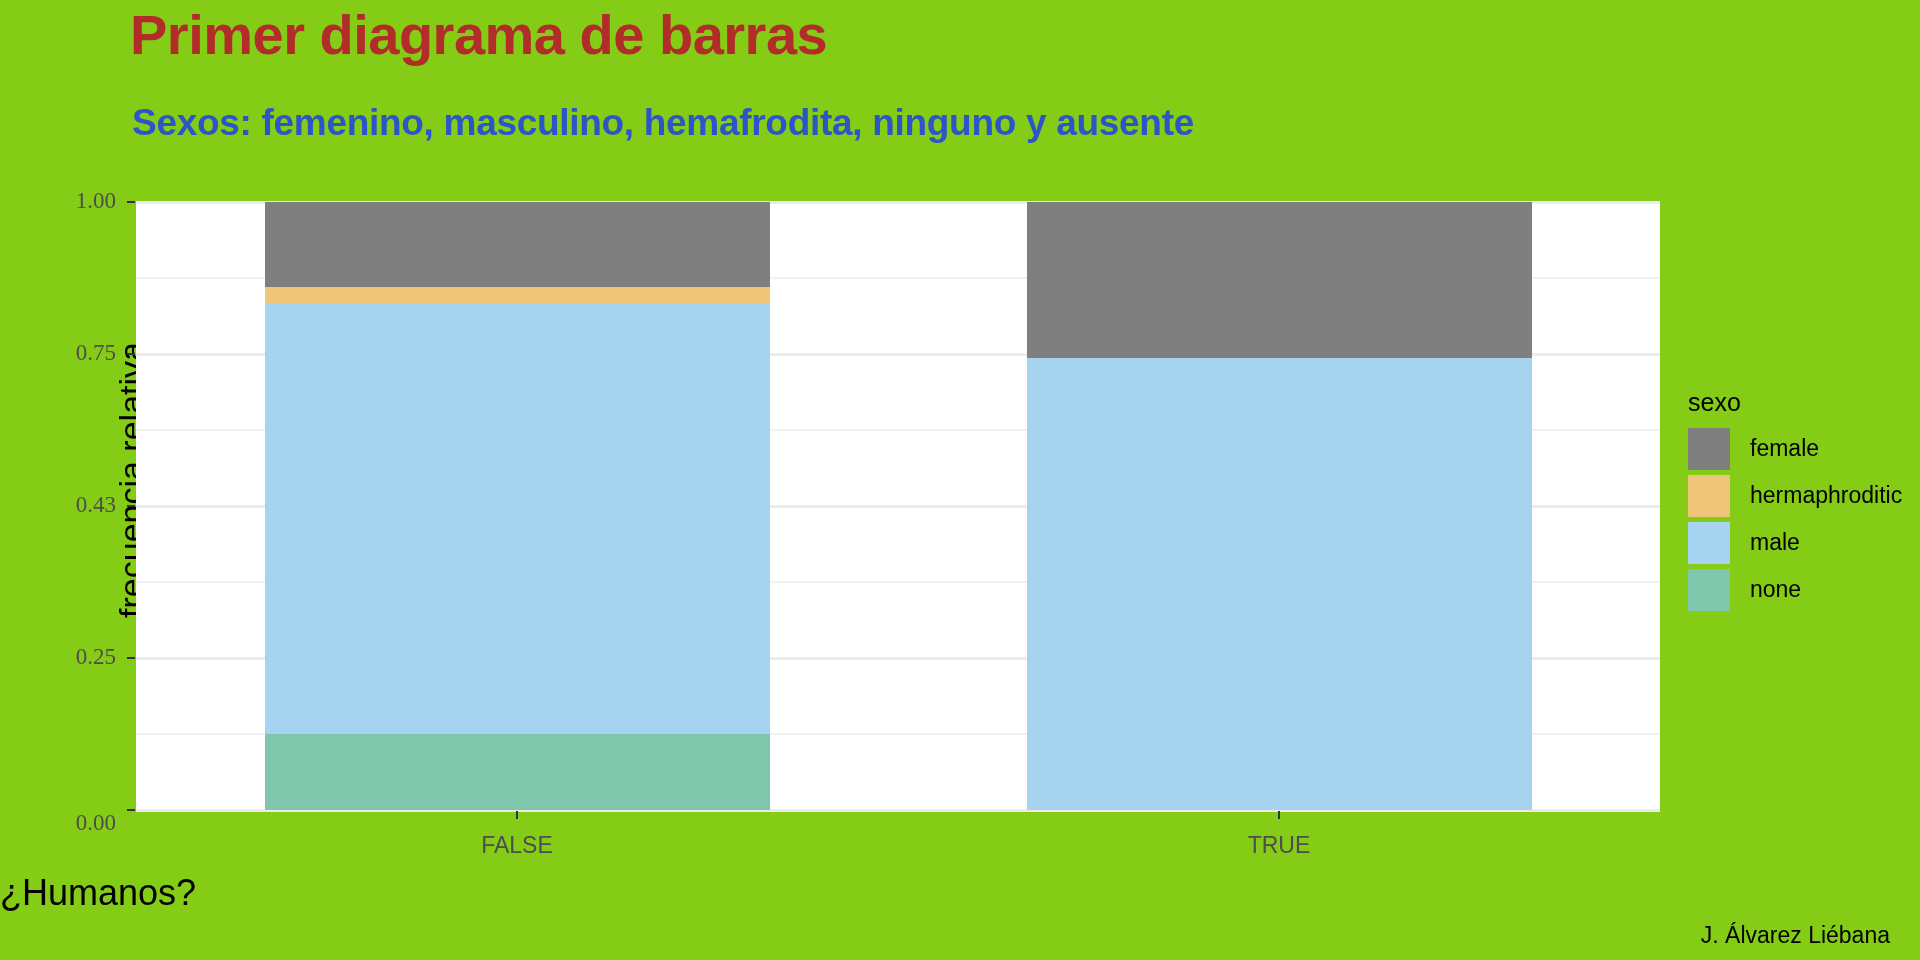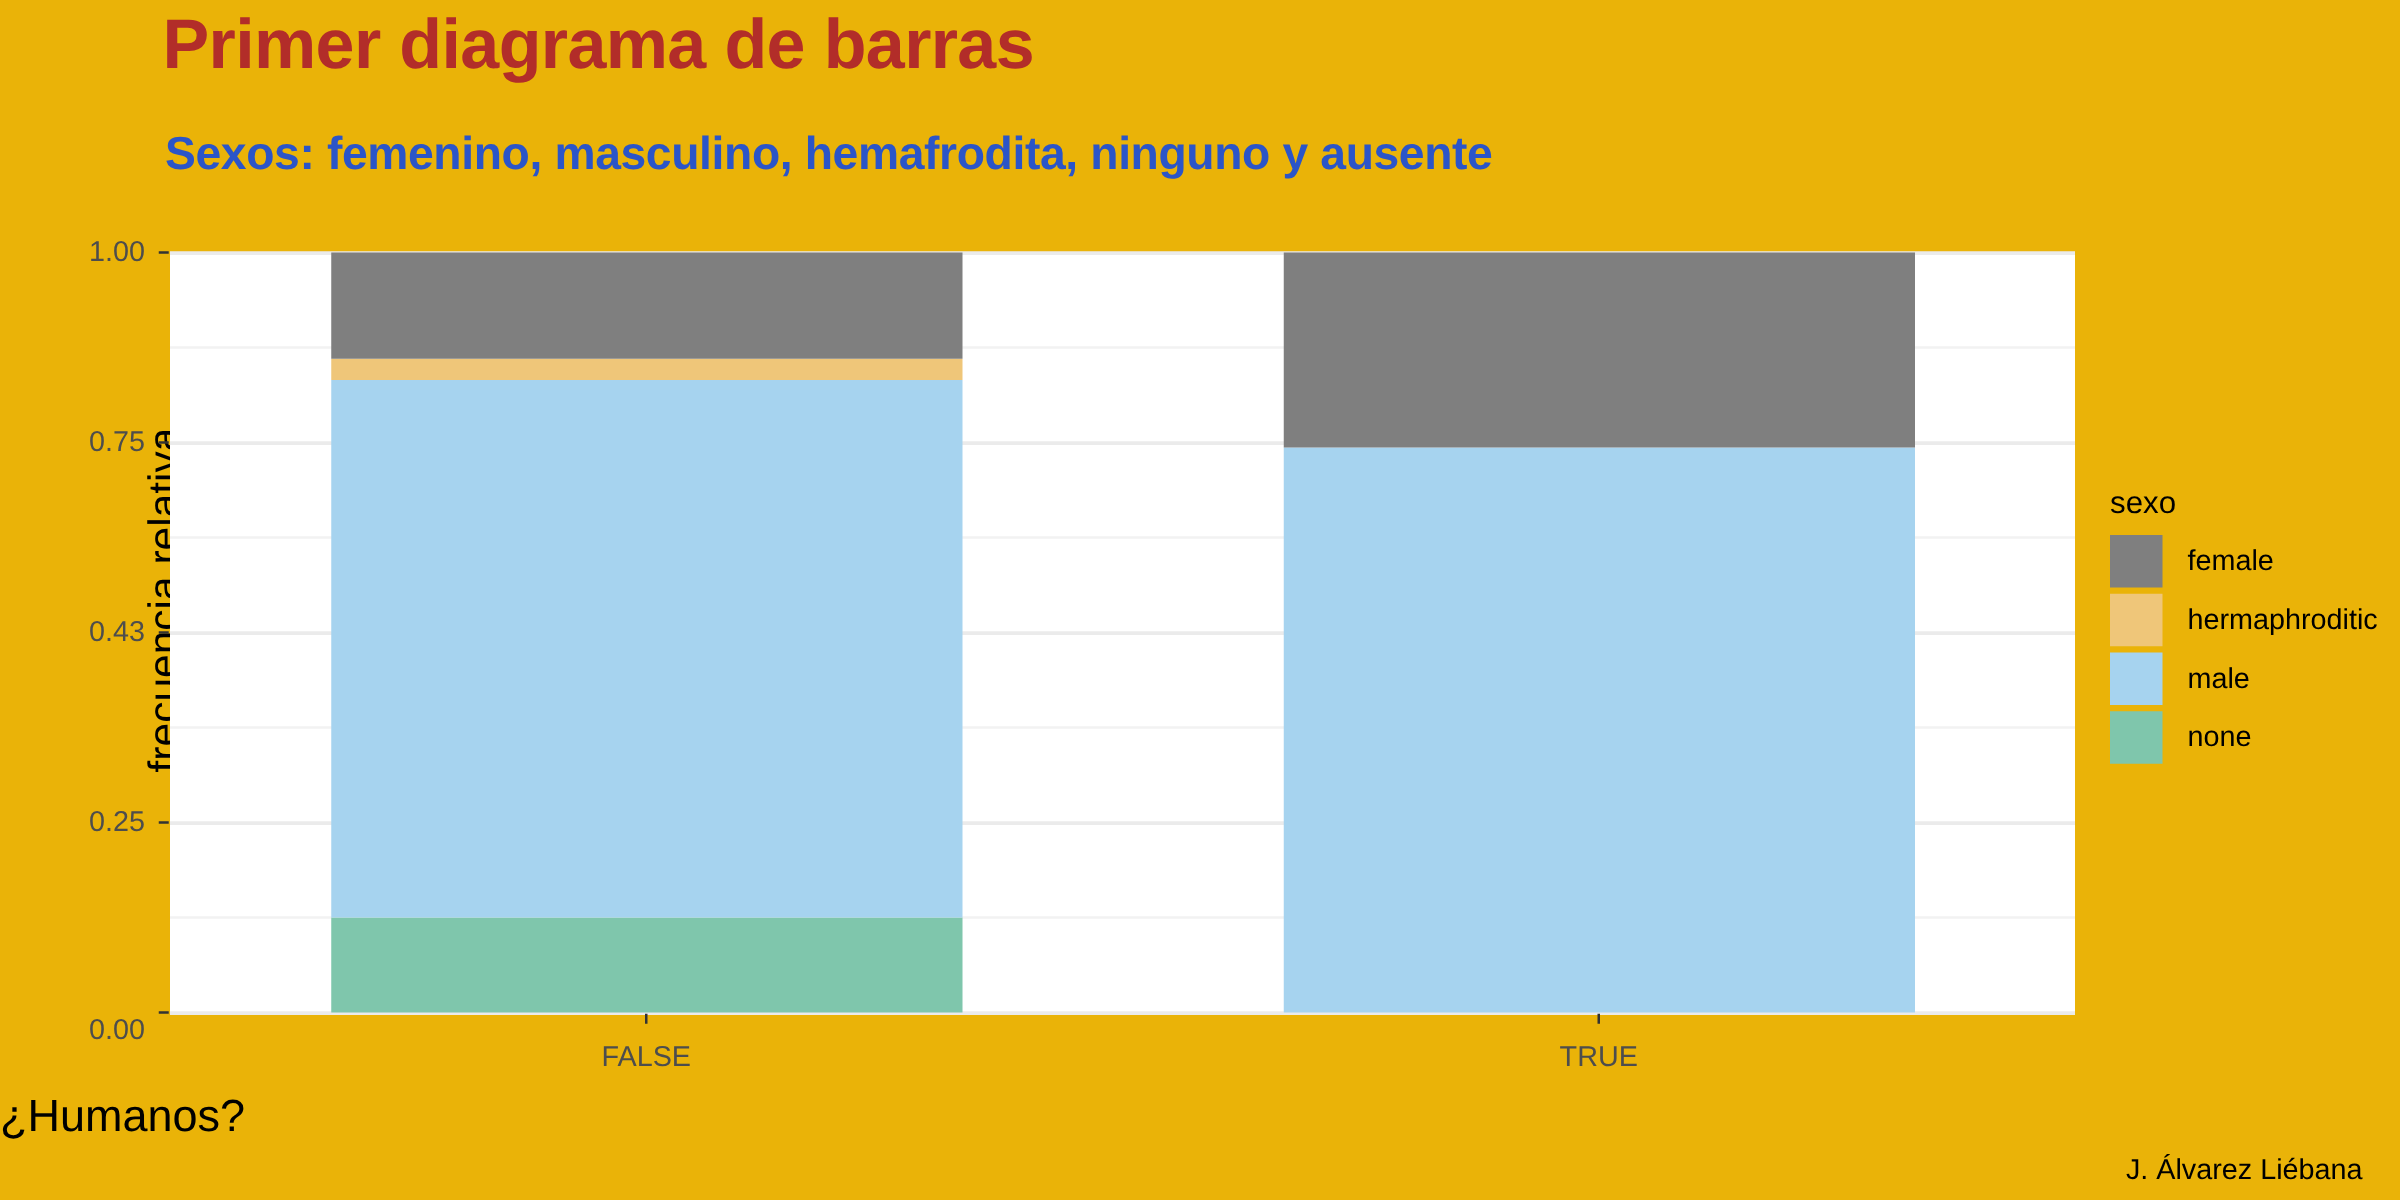--- a/index.html
+++ b/index.html
@@ -12,21 +12,21 @@
     height: 960px;
     font-family: "Liberation Sans", sans-serif;
     overflow: hidden;
     position: relative;
   }
   #root {
     position: absolute;
     left: 0; top: 0;
     width: 1920px;
     height: 960px;
-    background: #eab308;
+    background: #84cc16;
   }
 
   
   .chart-title {
     position: absolute;
     left: 130px;
     top: 6px;
     font-size: 56px;
     font-weight: bold;
     color: #b22d29;
@@ -75,20 +75,21 @@
   }
 
   
   .ytick-label {
     position: absolute;
     right: 1804px;
     text-align: right;
     font-size: 23px;
     color: #4d4d4d;
     white-space: nowrap;
+    font-family: Liberation Serif, serif;
   }
   .ytick-mark {
     position: absolute;
     width: 8px;
     height: 2px;
     background: #333333;
   }
   .xtick-label {
     position: absolute;
     font-size: 23px;

